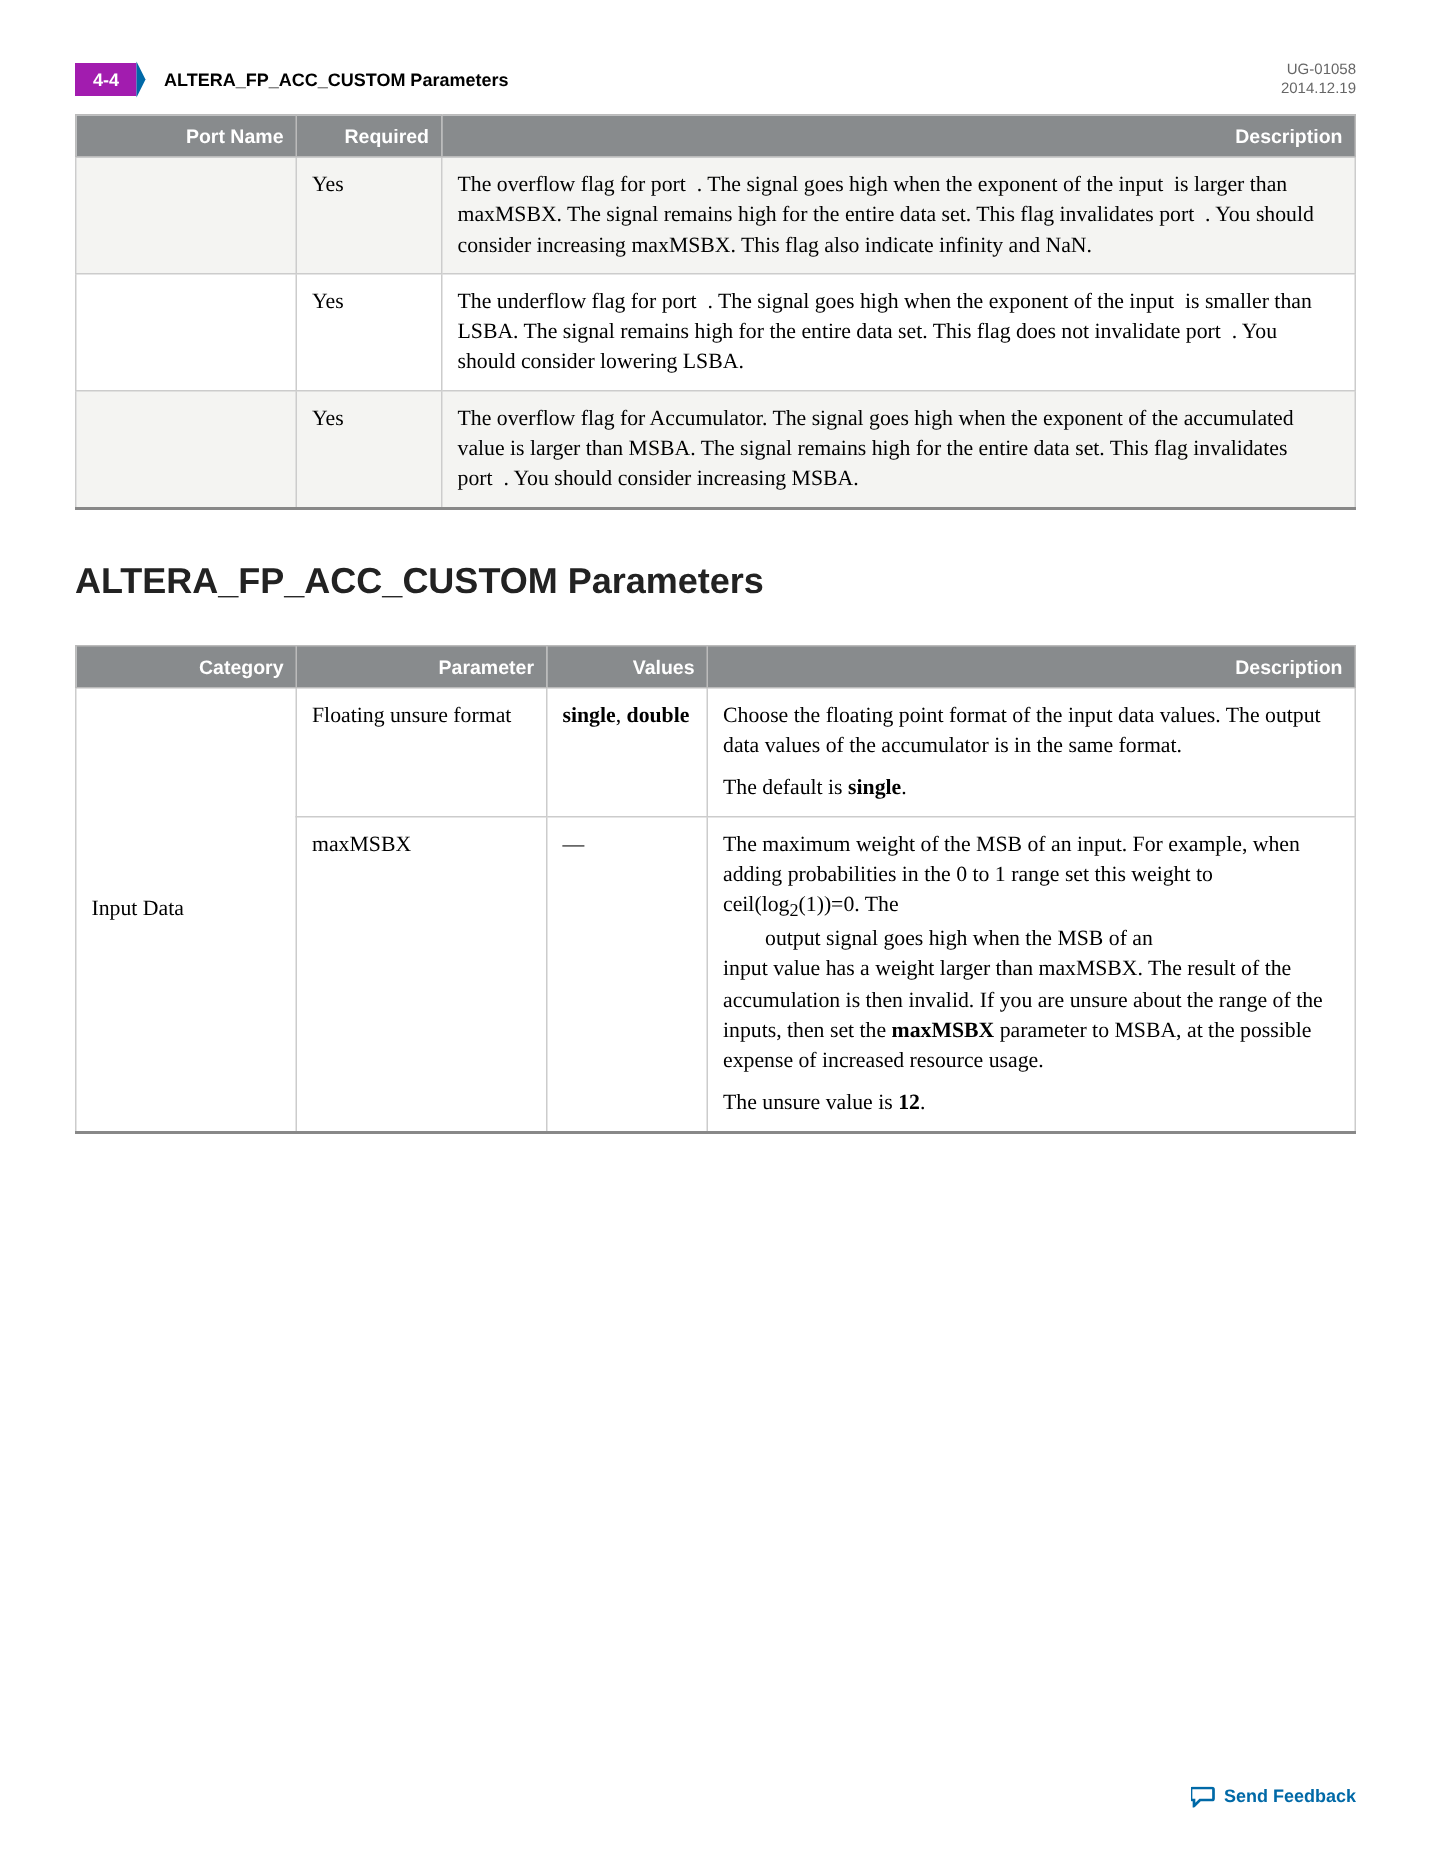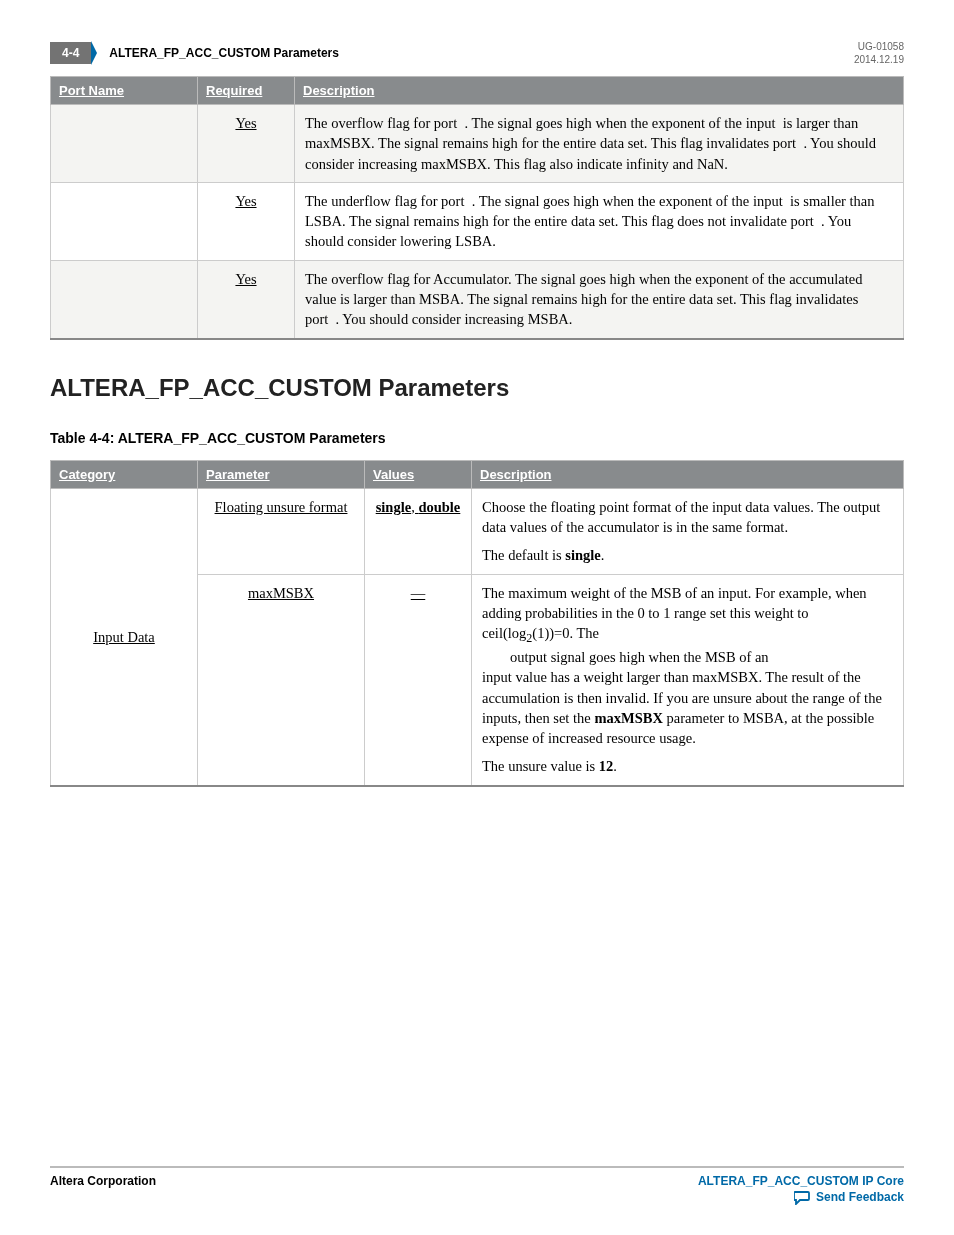--- a/index.html
+++ b/index.html
@@ -15,21 +15,21 @@
   }
   .page {
     padding: 40px 50px 40px 50px;
   }
   .header-row {
     display: flex;
     align-items: center;
     margin-bottom: 10px;
   }
   .page-num-box {
-    background: #737373;
+    background: #a21caf;
     color: #fff;
     font-weight: bold;
     font-size: 12px;
     padding: 4px 12px;
     font-family: Arial, sans-serif;
   }
   .page-num-tail {
     width: 0; height: 0;
     border-top: 12px solid transparent;
     border-bottom: 12px solid transparent;
@@ -58,33 +58,32 @@
     border-bottom: 2px solid #888;
   }
   table.datatable th {
     background: #888b8d;
     color: #fff;
     font-family: Arial, sans-serif;
     font-weight: bold;
     font-size: 13px;
     padding: 6px 8px;
     border: 1px solid #bbb;
-    text-align: left;
-    text-decoration: underline;
+    text-align: right;
   }
   table.datatable td {
     border: 1px solid #ccc;
     padding: 8px 10px;
     vertical-align: top;
     line-height: 1.4;
   }
   table.datatable tr.zebra td {
     background: #f4f4f2;
   }
-  .col-center { text-align: center; text-decoration: underline; }
+  .col-center { text-align: left; }
   h2.section {
     font-family: Arial, sans-serif;
     font-size: 24px;
     font-weight: bold;
     margin: 34px 0 28px 0;
     color: #222;
   }
   .table-caption {
     font-family: Arial, sans-serif;
     font-weight: bold;
@@ -159,21 +158,20 @@
       <tr class="zebra">
         <td></td>
         <td class="col-center">Yes</td>
         <td>The overflow flag for Accumulator. The signal goes high when the exponent of the accumulated value is larger than MSBA. The signal remains high for the entire data set. This flag invalidates port&nbsp;&nbsp;. You should consider increasing MSBA.</td>
       </tr>
     </tbody>
   </table>
 
   <h2 class="section">ALTERA_FP_ACC_CUSTOM Parameters</h2>
 
-  <div class="table-caption">Table 4-4: ALTERA_FP_ACC_CUSTOM Parameters</div>
 
   <table class="datatable">
     <thead>
       <tr>
         <th style="width:130px">Category</th>
         <th style="width:150px">Parameter</th>
         <th style="width:90px">Values</th>
         <th>Description</th>
       </tr>
     </thead>
@@ -202,22 +200,18 @@
             <span>The unsure value is </span><span class="bold">12</span><span>.</span>
           </div>
         </td>
       </tr>
     </tbody>
   </table>
 
 </div>
 
 <div class="footer">
-  <div class="footer-line">
-    <span>Altera Corporation</span>
-    <span class="footer-link-right">ALTERA_FP_ACC_CUSTOM IP Core</span>
-  </div>
   <div class="feedback">
     <svg width="18" height="14" viewBox="0 0 18 14">
       <path d="M1 1 h13 a1 1 0 0 1 1 1 v6 a1 1 0 0 1 -1 1 h-8 l-4 4 v-4 h-1 a1 1 0 0 1 -1 -1 v-6 a1 1 0 0 1 1 -1 z" fill="none" stroke="#0069a7" stroke-width="1.8"></path>
     </svg><span>Send Feedback</span>
   </div>
 </div>
 
 </body></html>

